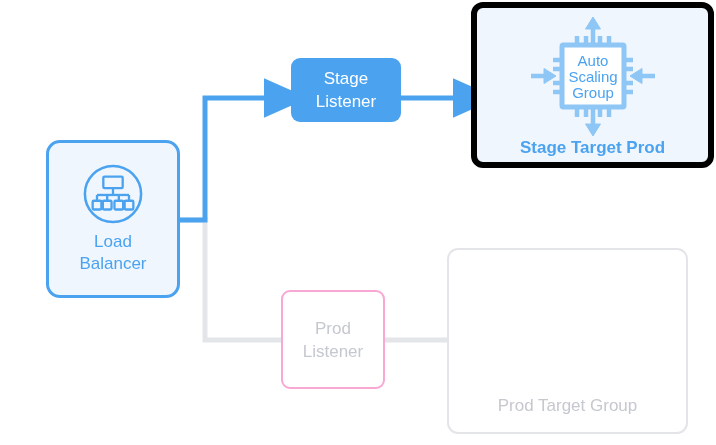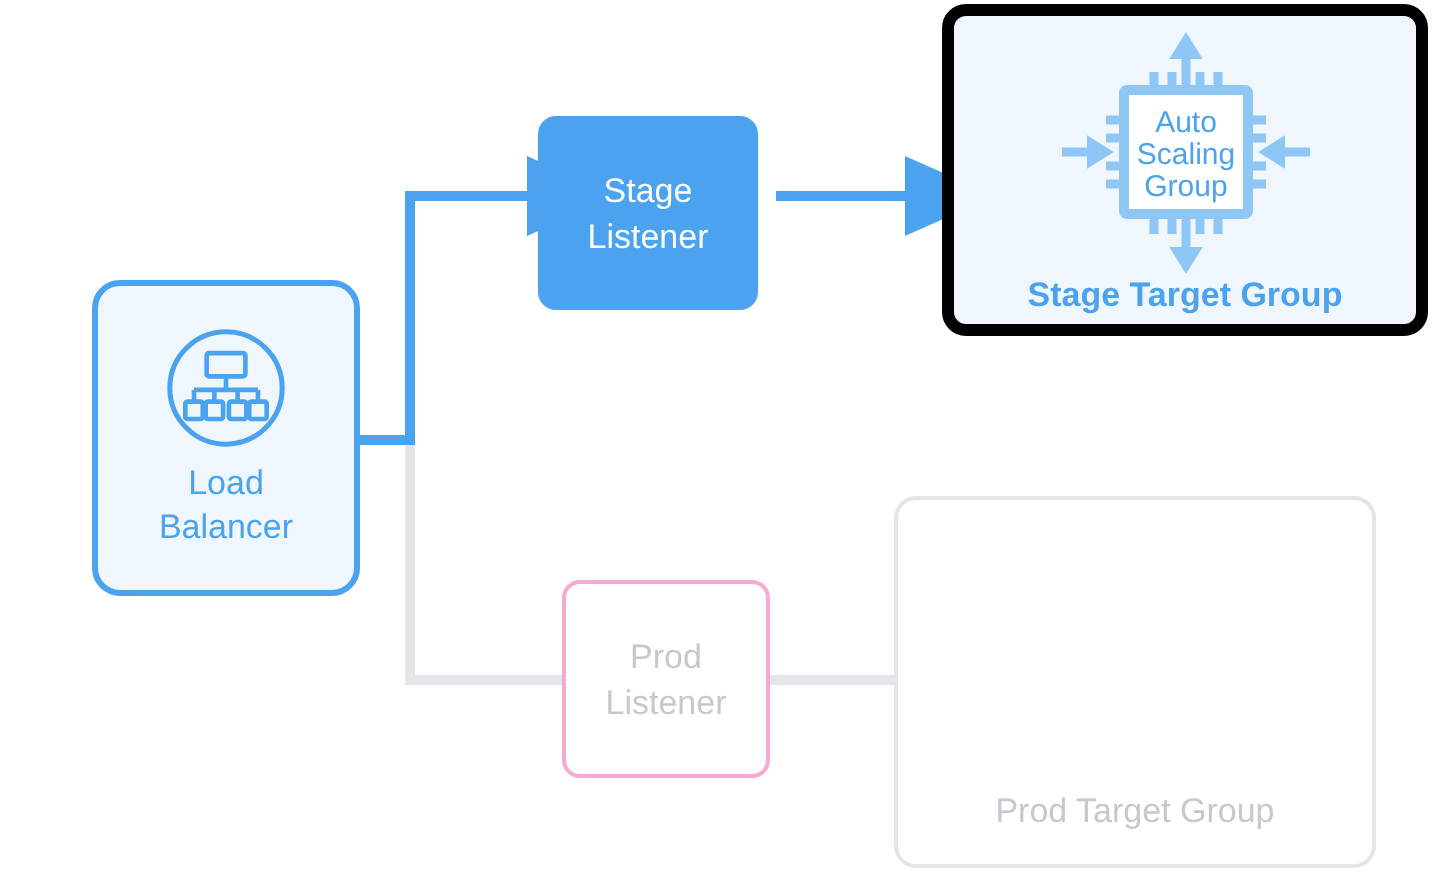--- a/index.html
+++ b/index.html
@@ -52,24 +52,24 @@
   .lb-label {
     color: #4ba3f0;
     font-size: 17px;
     line-height: 22px;
     text-align: center;
     font-weight: 400;
   }
 
   
   #stage-listener {
-    left: 269px;
+    left: 291px;
     top: 58px;
     width: 110px;
-    height: 97px;
+    height: 64px;
     background: #4ba3f0;
     border-radius: 9px;
     display: flex;
     align-items: center;
     justify-content: center;
   }
   .stage-listener-label {
     color: #ffffff;
     font-size: 17px;
     line-height: 23px;
@@ -235,21 +235,21 @@
           <line x1="99" y1="78" x2="110" y2="78"></line>
         </g>
 
         <rect x="39" y="31" width="62" height="62" rx="1.5" fill="#ffffff" stroke="#8ec6f5" stroke-width="5"></rect>
 
         <text x="70" y="52" text-anchor="middle" fill="#4ba3f0" font-family="Liberation Sans, sans-serif" font-size="15">Auto</text>
         <text x="70" y="68" text-anchor="middle" fill="#4ba3f0" font-family="Liberation Sans, sans-serif" font-size="15">Scaling</text>
         <text x="70" y="84" text-anchor="middle" fill="#4ba3f0" font-family="Liberation Sans, sans-serif" font-size="15">Group</text>
       </svg>
     </div>
-    <div class="stg-label">Stage Target Group</div>
+    <div class="stg-label">Stage Target Prod</div>
   </div>
 
   <div class="node" id="prod-listener">
     <div class="prod-listener-label">
       <span>Prod</span><br>
       <span>Listener</span>
     </div>
   </div>
 
   <div class="node" id="prod-target-group">

